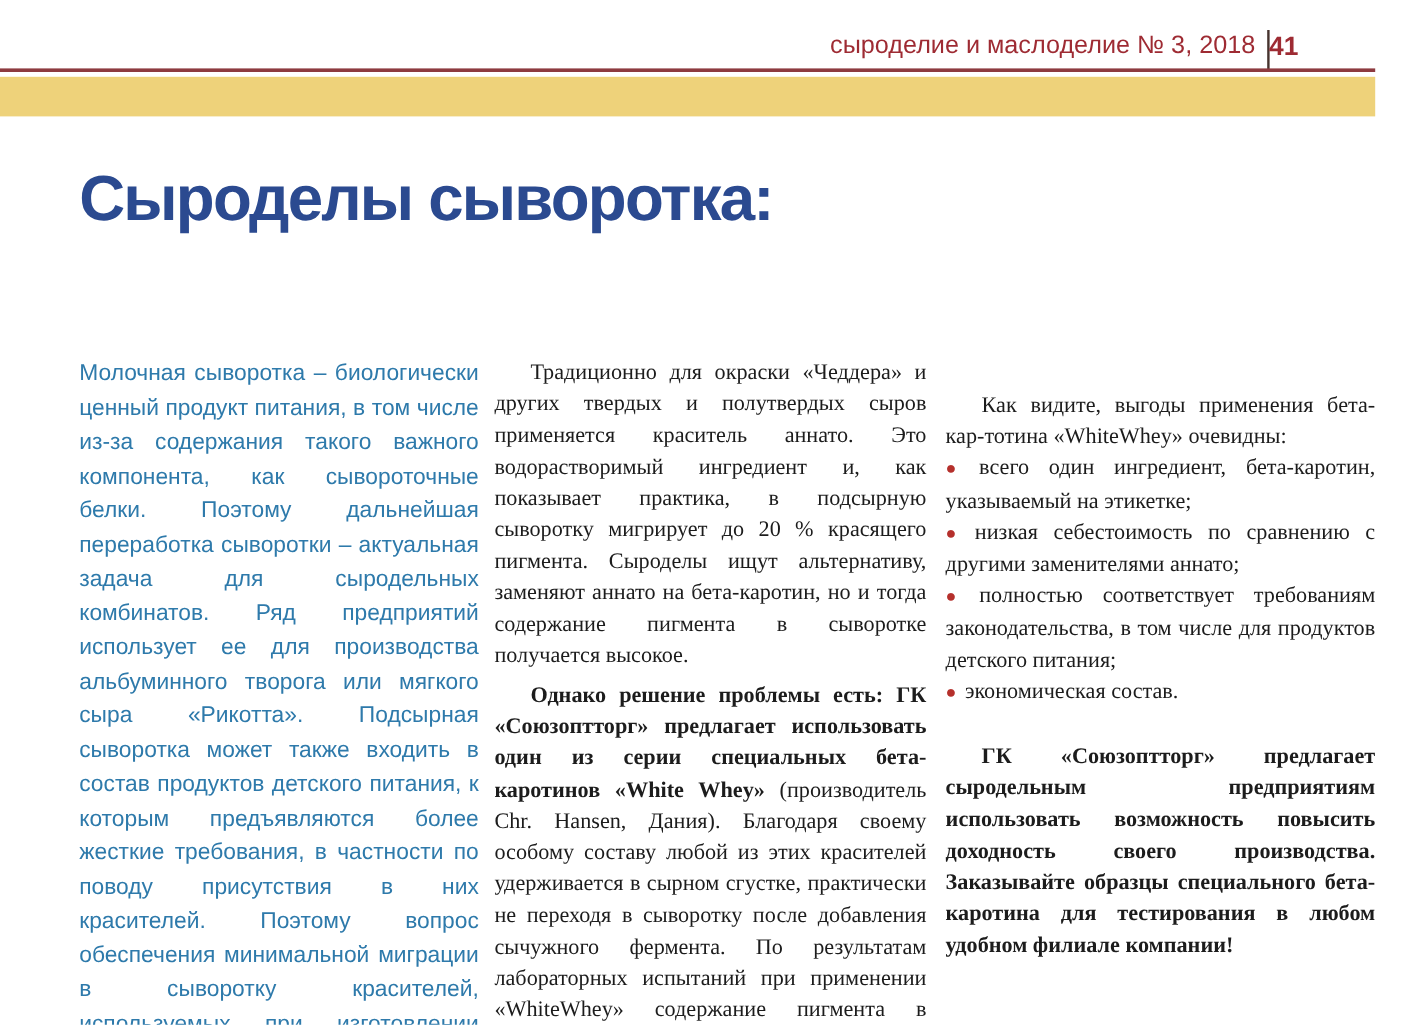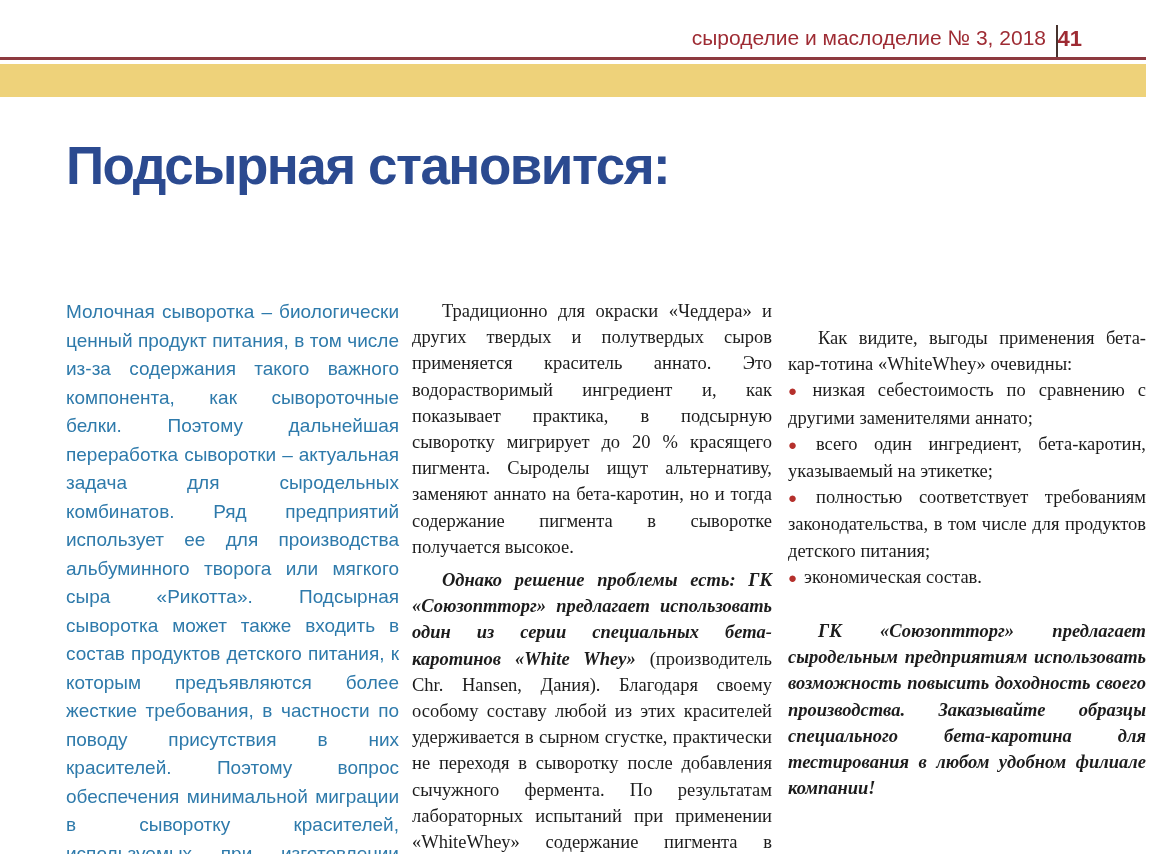--- a/index.html
+++ b/index.html
@@ -61,54 +61,54 @@
   .col-right { left: 788px; width: 358px; }
   .col-mid, .col-right {
     font-family: "Liberation Serif", serif;
     font-size: 18.5px; line-height: 26.2px;
     color: #1c1c1c;
   }
   .col p { margin: 0; }
   .indent { text-indent: 30px; }
   .mt-small { margin-top: 7px !important; }
   .mt-para  { margin-top: 27px !important; }
-  .bold { font-weight: 700; font-style: italic; }
+  .bold { font-weight: 700; }
   .bullet {
     color: #b5302c; font-size: 15px;
     margin-right: 7px;
   }
 </style>
 </head>
 <body>
 
 <div class="page">
 
   <div class="journal-line">сыроделие и маслоделие № 3, 2018</div>
   <div class="header-divider"></div>
   <div class="page-number">41</div>
   <div class="header-rule"></div>
   <div class="band"></div>
 
   <div class="title">
-    <div>Подсырная становится:</div>
+    <div>Сыроделы сыворотка:</div>
   </div>
 
   <div class="col col-left">
     <p>Молочная сыворотка – биологически ценный продукт питания, в том числе из-за содержания такого важного компонента, как сывороточные белки. Поэтому дальнейшая переработка сыворотки – актуальная задача для сыродельных комбинатов. Ряд предприятий использует ее для производства альбуминного творога или мягкого сыра «Рикотта». Подсырная сыворотка может также входить в состав продуктов детского питания, к которым предъявляются более жесткие требования, в частности по поводу присутствия в них красителей. Поэтому вопрос обеспечения минимальной миграции в сыворотку красителей, используемых при изготовлении сыров, становится все более злободневным.</p>
   </div>
 
   <div class="col col-mid">
     <p class="indent">Традиционно для окраски «Чеддера» и других твердых и полутвердых сыров применяется краситель аннато. Это водорастворимый ингредиент и, как показывает практика, в подсырную сыворотку мигрирует до 20 % красящего пигмента. Сыроделы ищут альтернативу, заменяют аннато на бета-каротин, но и тогда содержание пигмента в сыворотке получается высокое.</p>
     <p class="indent mt-small"><span class="bold">Однако решение проблемы есть: ГК «Союзоптторг» предлагает использовать один из серии специальных бета-каротинов «White Whey»</span><span> (производитель Chr. Hansen, Дания). Благодаря своему особому составу любой из этих красителей удерживается в сырном сгустке, практически не переходя в сыворотку после добавления сычужного фермента. По результатам лабораторных испытаний при применении «WhiteWhey» содержание пигмента в подсырной сыворотке намного снижается: всего 1–3 %! Подобный показатель допустим даже для продуктов детского питания, так как в данной дози-</span></p>
   </div>
 
   <div class="col col-right">
     <p class="indent mt-para">Как видите, выгоды применения бета-кар-тотина «WhiteWhey» очевидны:</p>
 
+    <p><span class="bullet">●</span><span>всего один ингредиент, бета-каротин, указываемый на этикетке;</span></p>
     <p><span class="bullet">●</span><span>низкая себестоимость по сравнению с другими заменителями аннато;</span></p>
-    <p><span class="bullet">●</span><span>всего один ингредиент, бета-каротин, указываемый на этикетке;</span></p>
     <p><span class="bullet">●</span><span>полностью соответствует требованиям законодательства, в том числе для продуктов детского питания;</span></p>
     <p><span class="bullet">●</span><span>экономическая состав.</span></p>
 
     <p class="indent bold mt-para">ГК «Союзоптторг» предлагает сыродельным предприятиям использовать возможность повысить доходность своего производства. Заказывайте образцы специального бета-каротина для тестирования в любом удобном филиале компании!</p>
   </div>
 
 </div>
 
 </body></html>

